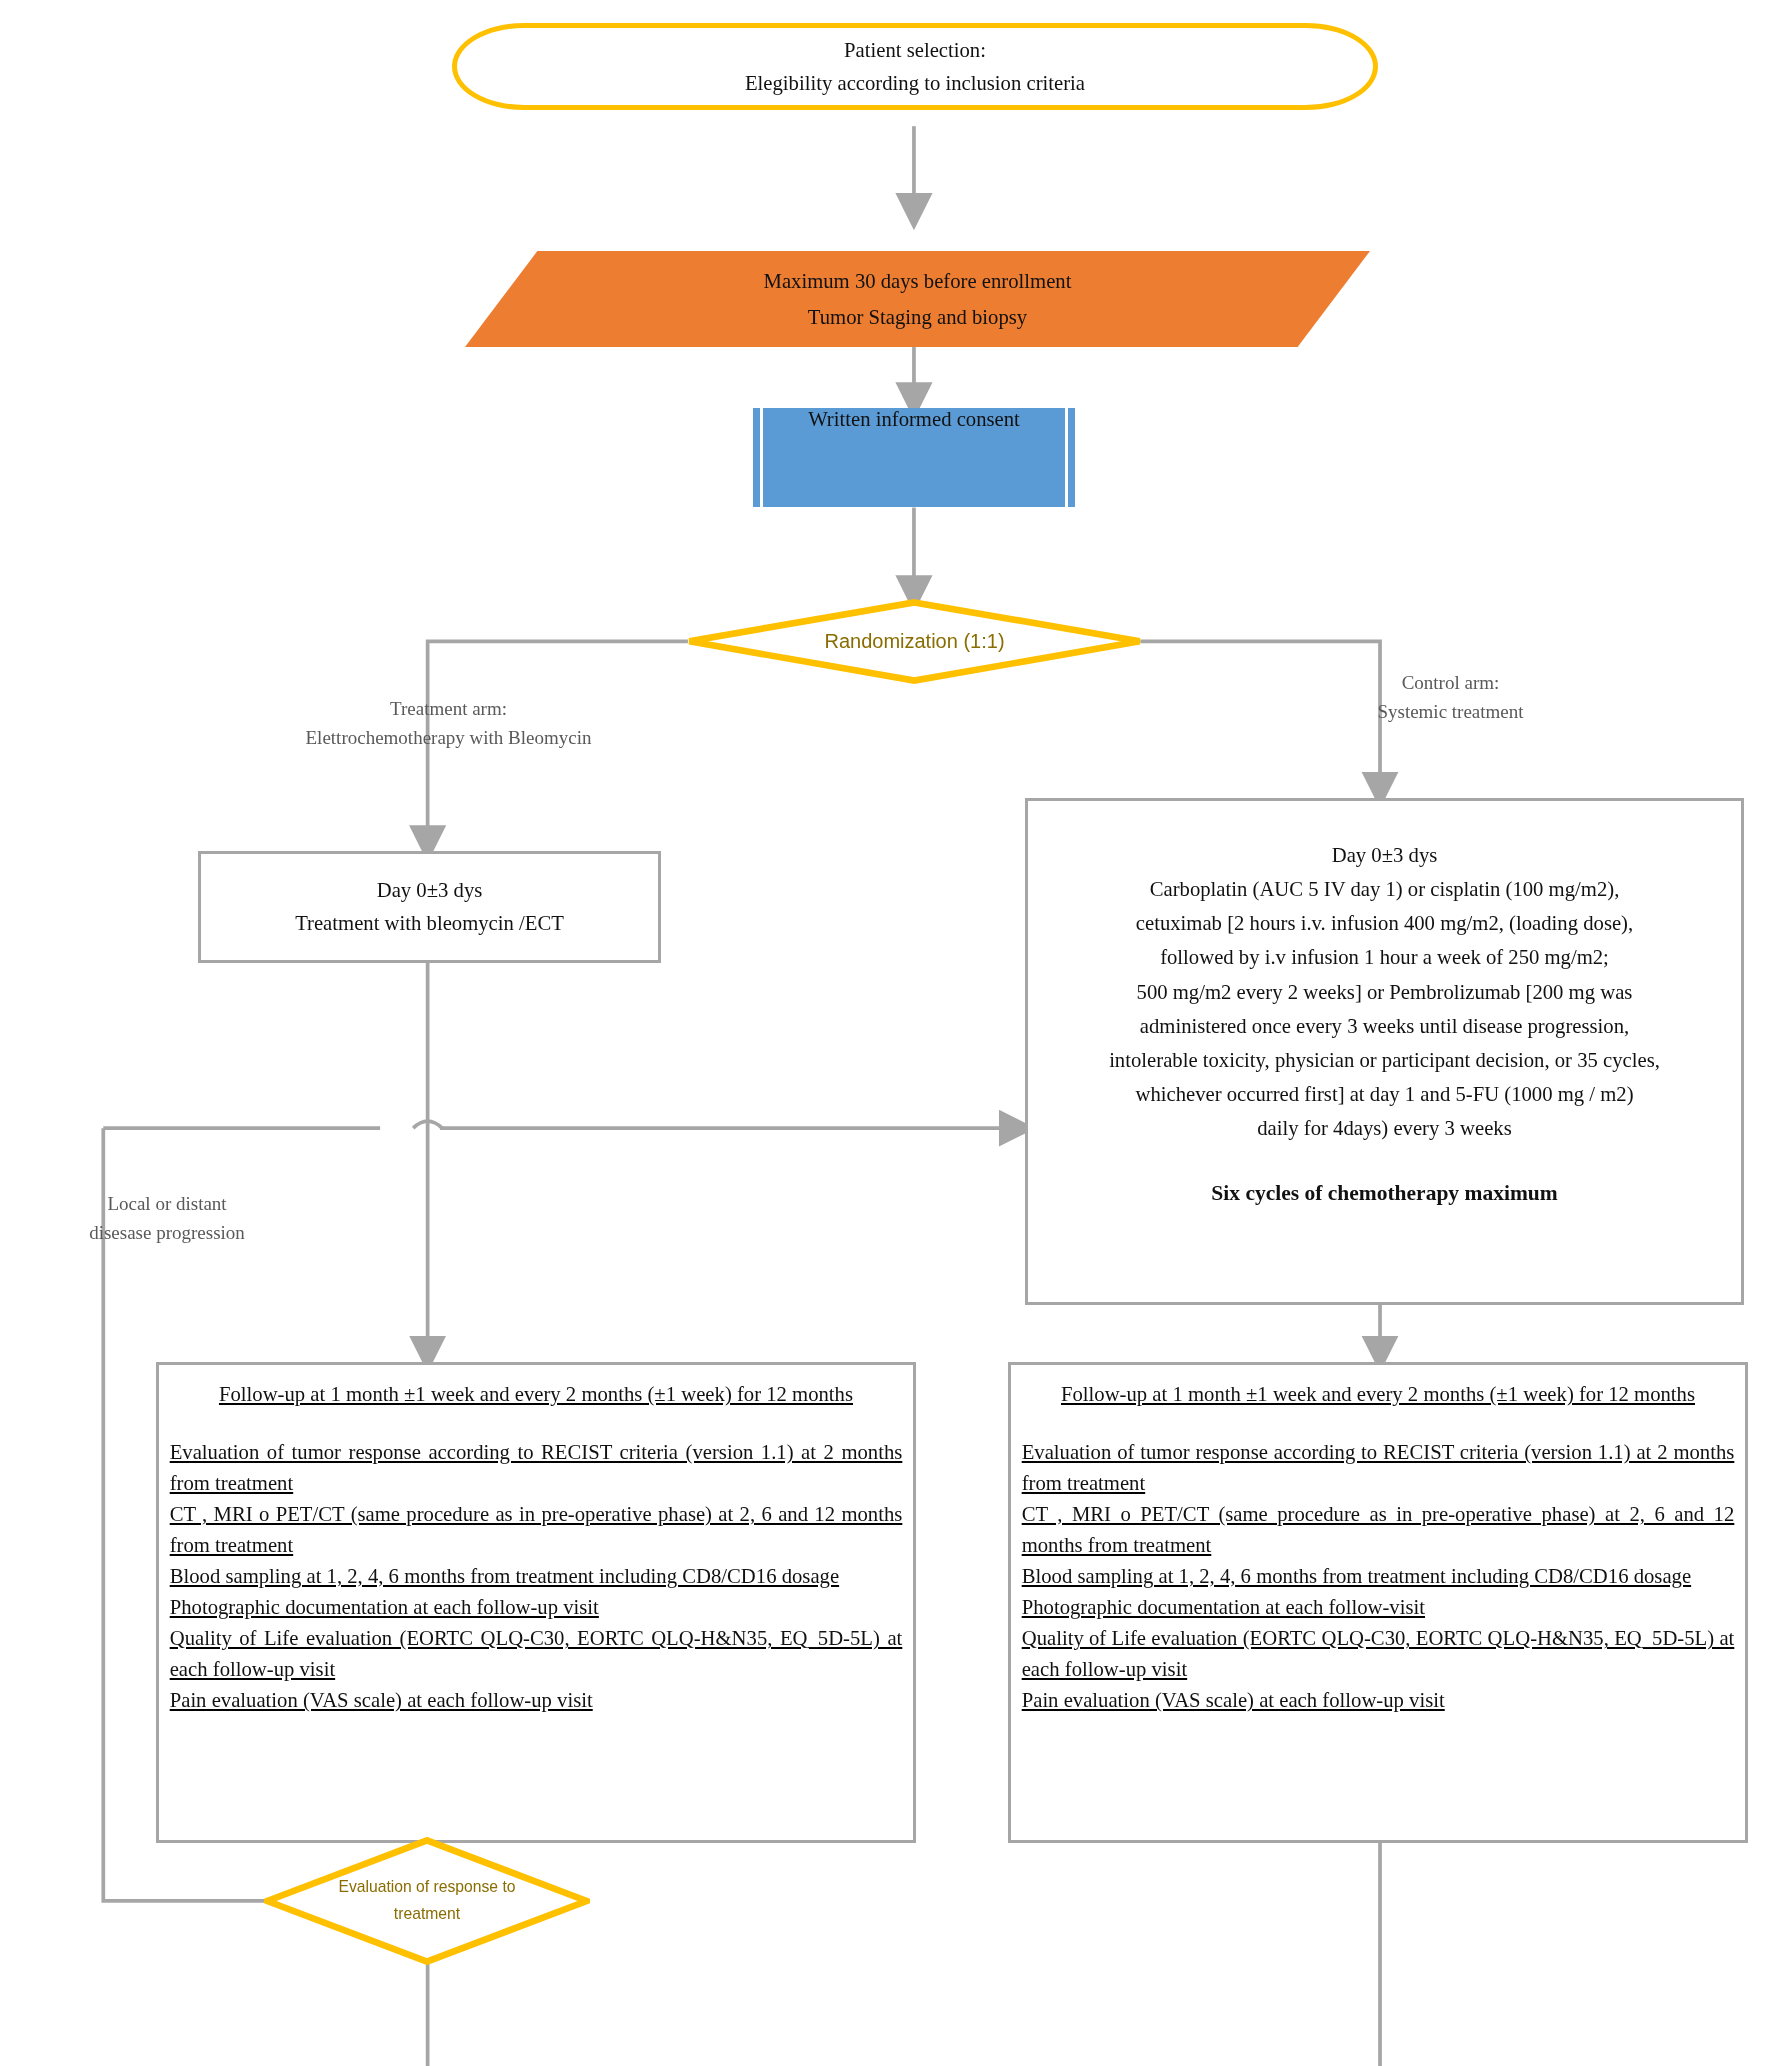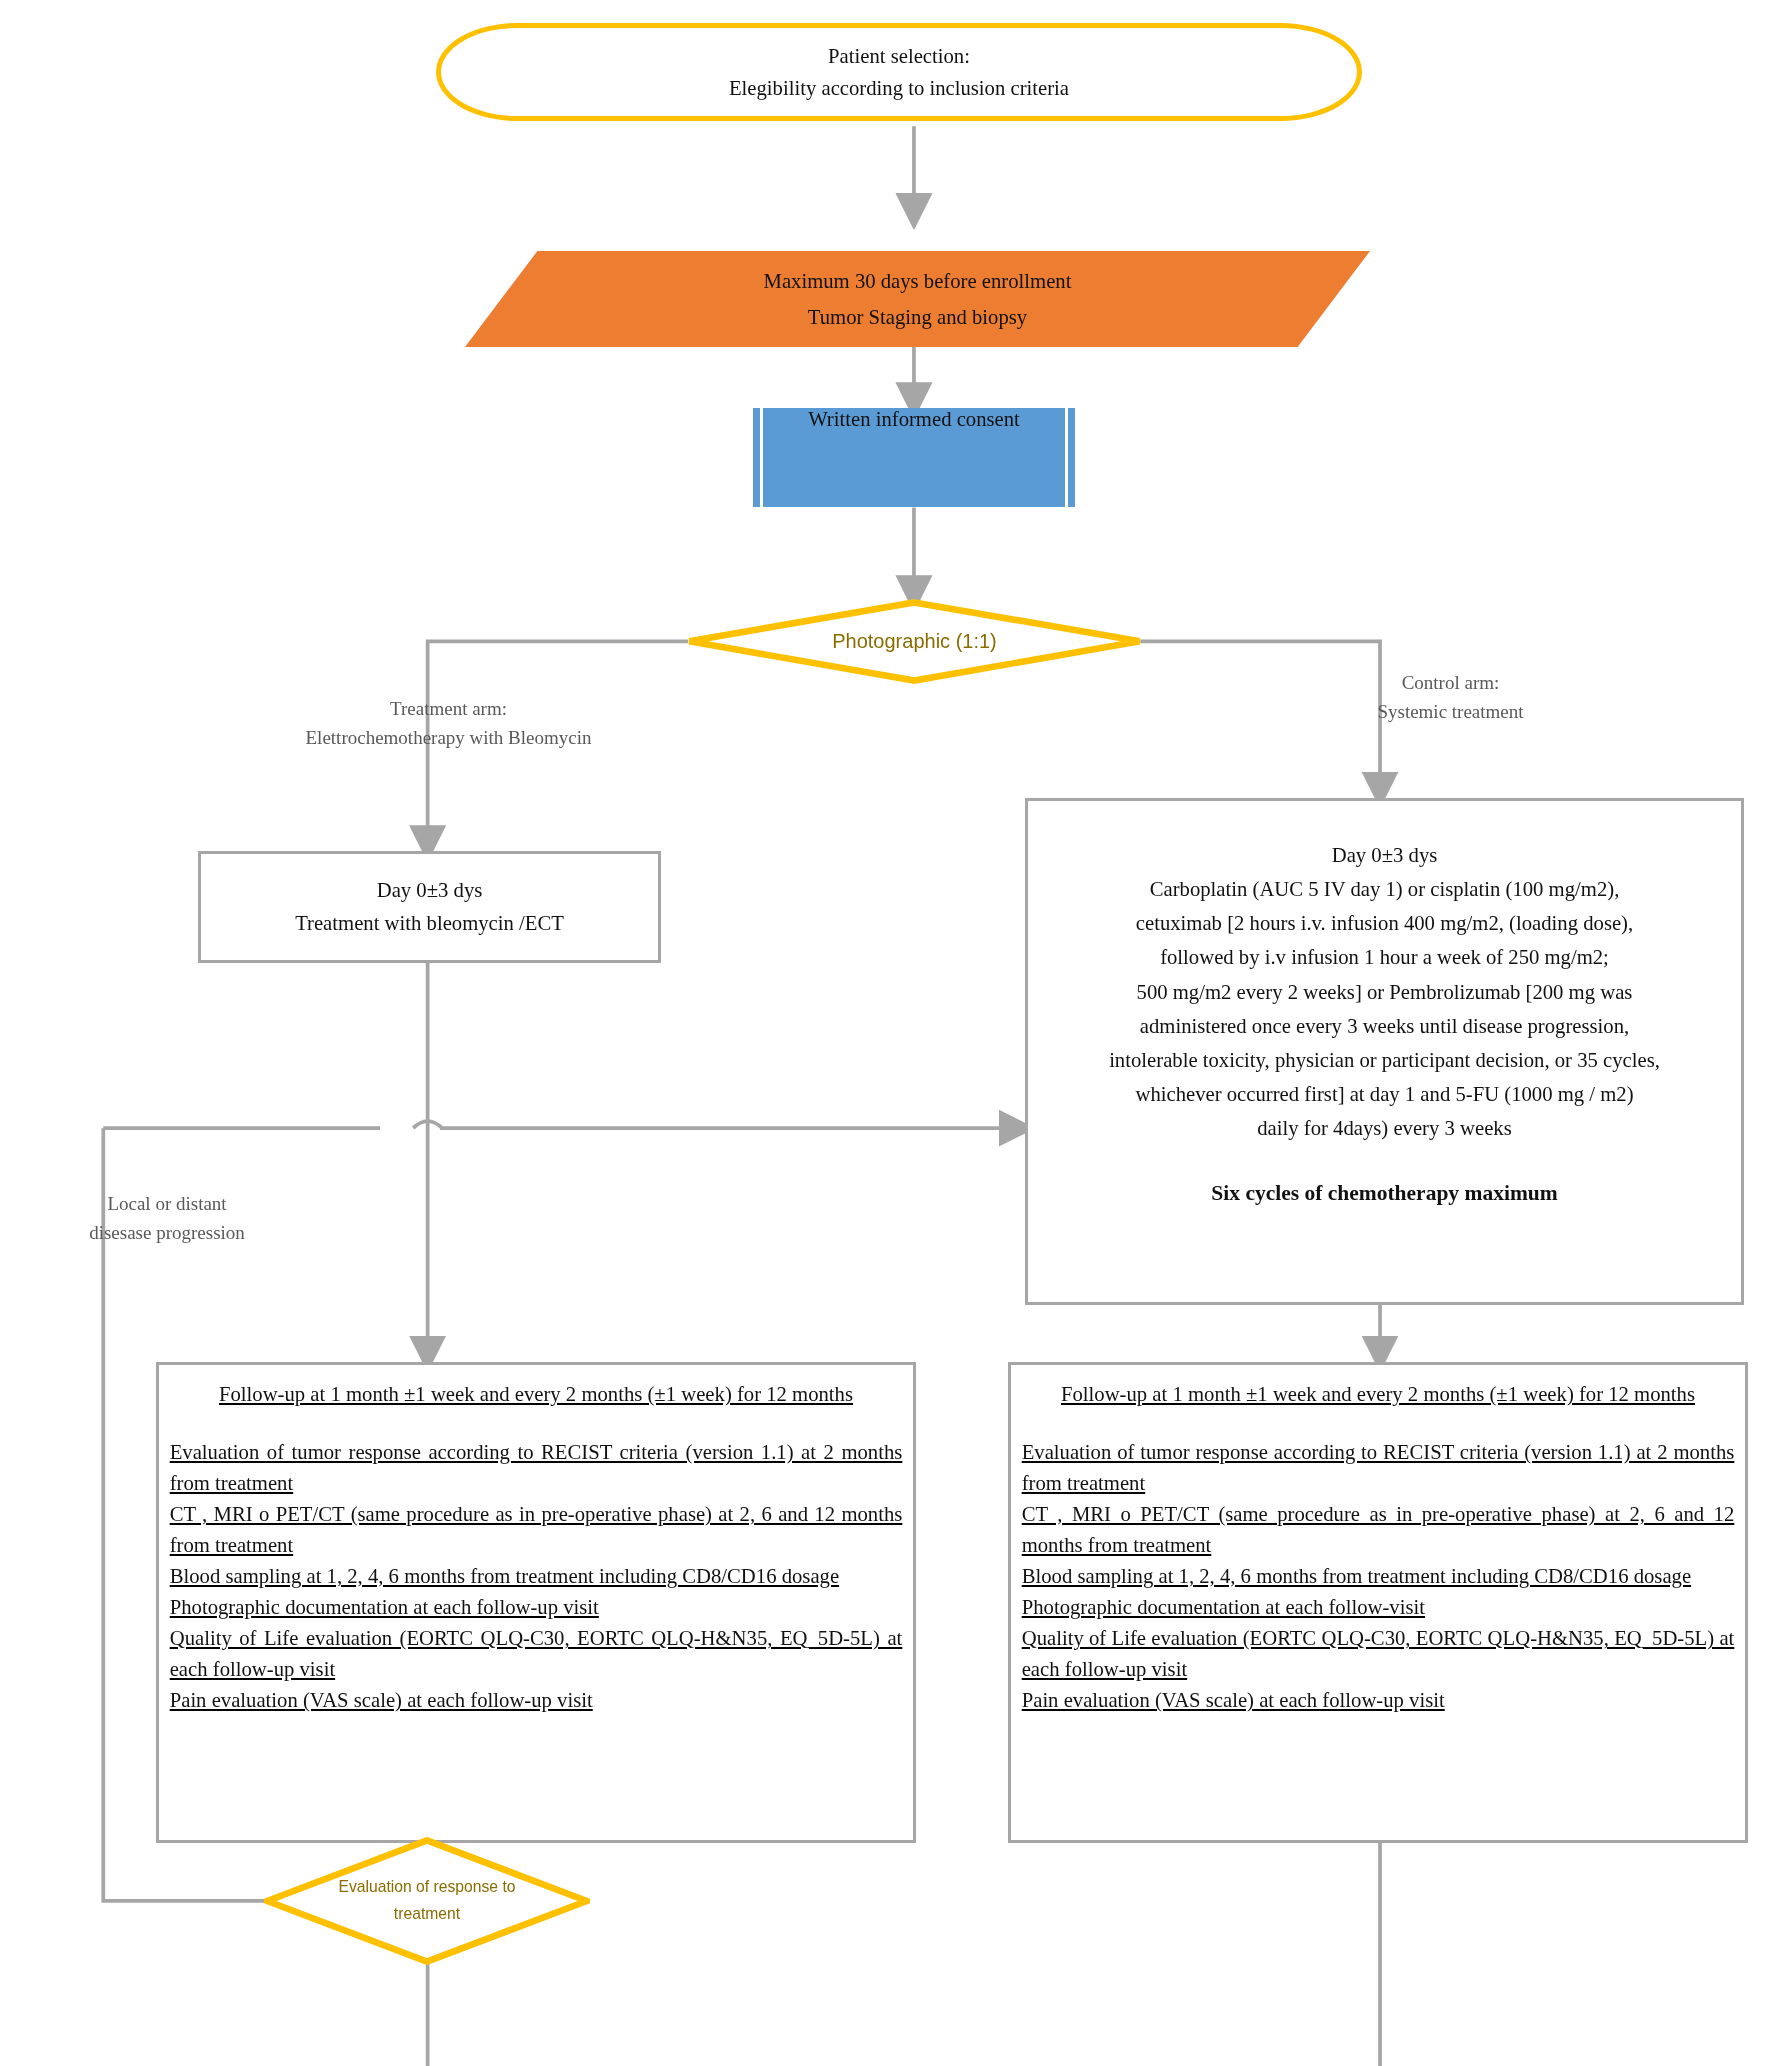--- a/index.html
+++ b/index.html
@@ -143,21 +143,21 @@
       <path d="M1035,4752 L1035,5170" marker-end="url(#arrow)"></path>
 
       <path d="M1505,5382 L2125,5382" marker-end="url(#arrow)"></path>
 
       <path d="M3340,4460 L3340,5382 L2600,5382" marker-end="url(#arrow)"></path>
     </g>
 
     <path d="M1000,2730 q35,-34 70,0" stroke="#A6A6A6" stroke-width="9" fill="none"></path>
   </svg>
 
-  <div class="node terminator" style="left:436px; top:23px; width:926px; height:98px;">
+  <div class="node terminator" style="left:452px; top:23px; width:926px; height:87px;">
     <div class="txt">
       <div>Patient selection:</div>
       <div>Elegibility according to inclusion criteria</div>
     </div>
   </div>
 
   <div class="node parallelogram" style="left:465px; top:219px; width:905px; height:96px;">
     <div class="txt">
       <div>Maximum 30 days before enrollment</div>
       <div>Tumor Staging and biopsy</div>
@@ -167,21 +167,21 @@
   <div class="node bluebox" style="left:753px; top:408px; width:322px; height:99px;">
     <div class="sidebar-l"></div>
     <div class="sidebar-r"></div>
     <div class="txt">Written informed consent</div>
   </div>
 
   <div class="diamond" style="left:686px; top:599px; width:457px; height:85px;">
     <svg width="457" height="85" viewBox="0 0 1105 205" xmlns="http://www.w3.org/2000/svg">
       <polygon points="552,8 1097,102 552,197 8,102" fill="#ffffff" stroke="#FFC000" stroke-width="16"></polygon>
     </svg>
-    <div class="dlabel" style="font-size:20px;">Photographic (1:1)</div>
+    <div class="dlabel" style="font-size:20px;">Randomization (1:1)</div>
   </div>
 
   <div class="conn-label serif" style="left:1285px; top:669px; width:331px; text-align:center;">Control arm:
 Systemic treatment</div>
 
   <div class="conn-label serif" style="left:242px; top:695px; width:413px; text-align:center;">Treatment arm:
 Elettrochemotherapy with Bleomycin</div>
 
   <div class="node greybox center-mid" style="left:198px; top:851px; width:463px; height:112px;">
     <div class="txt">

